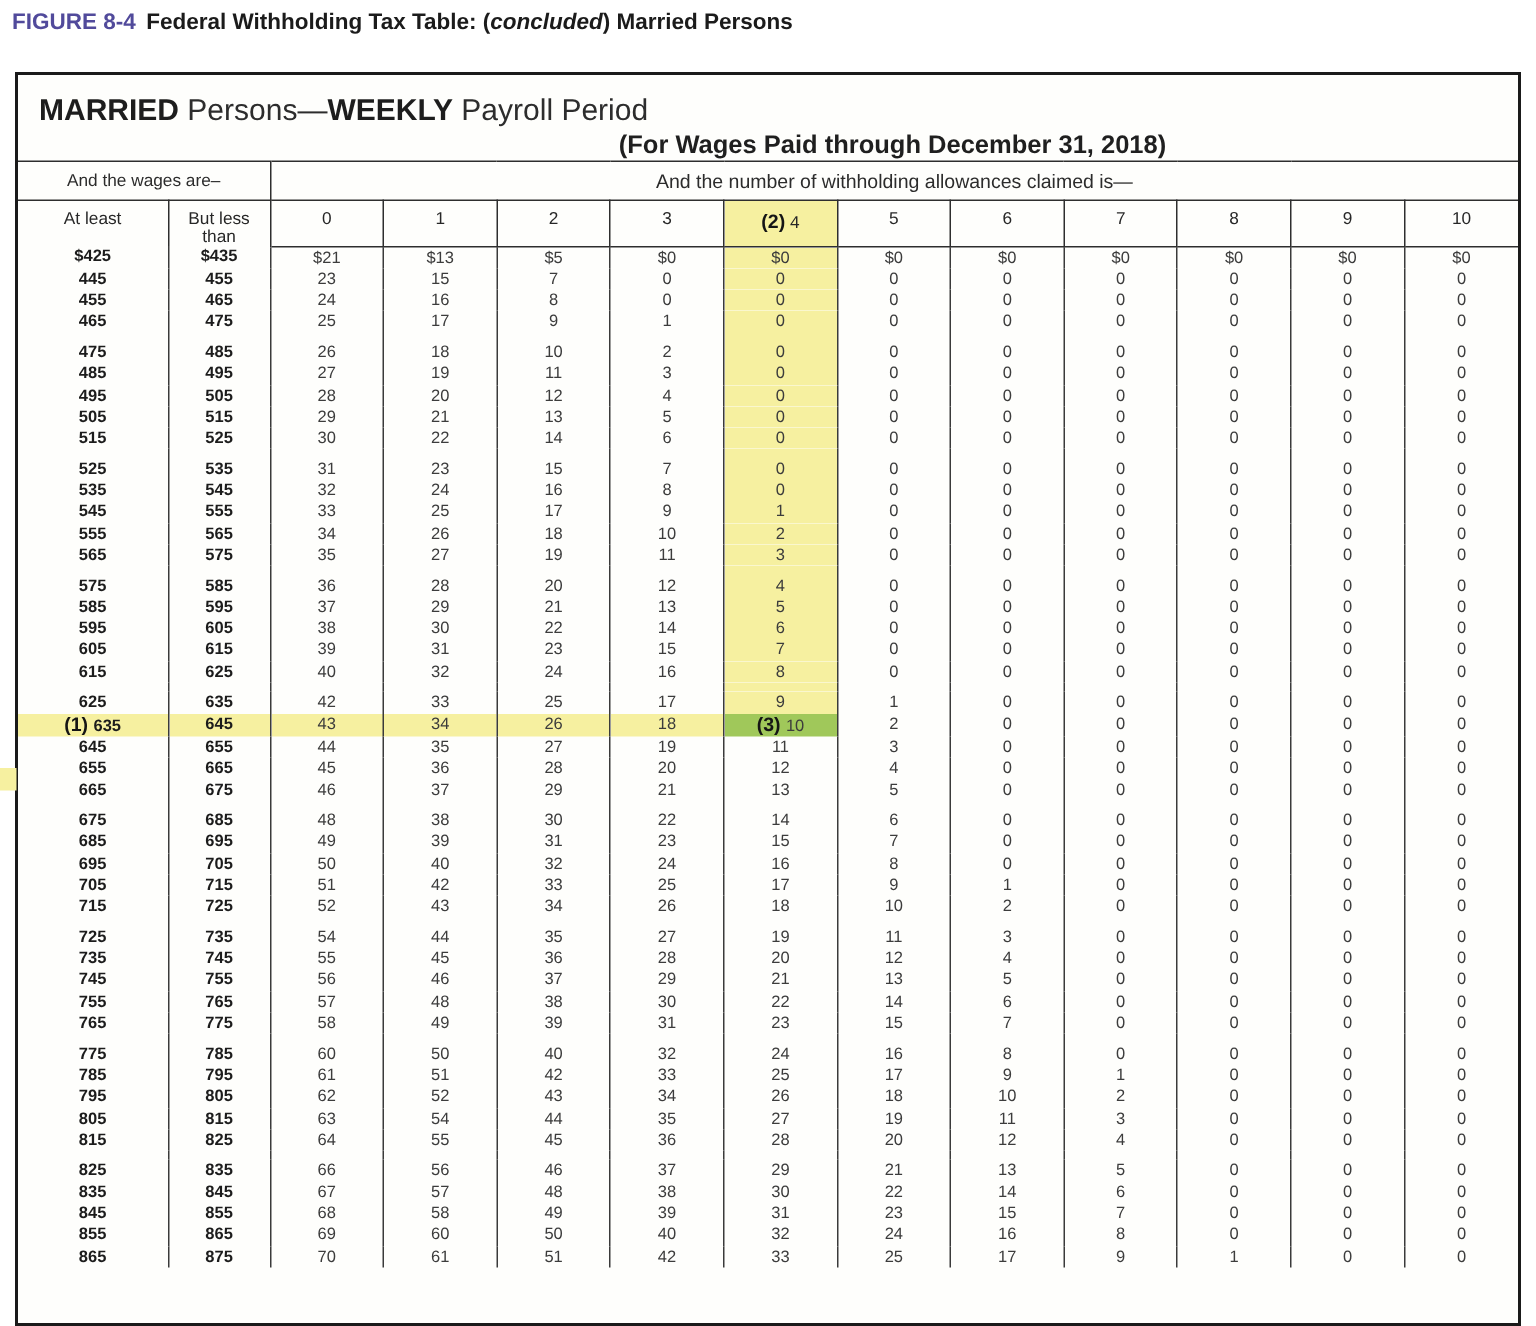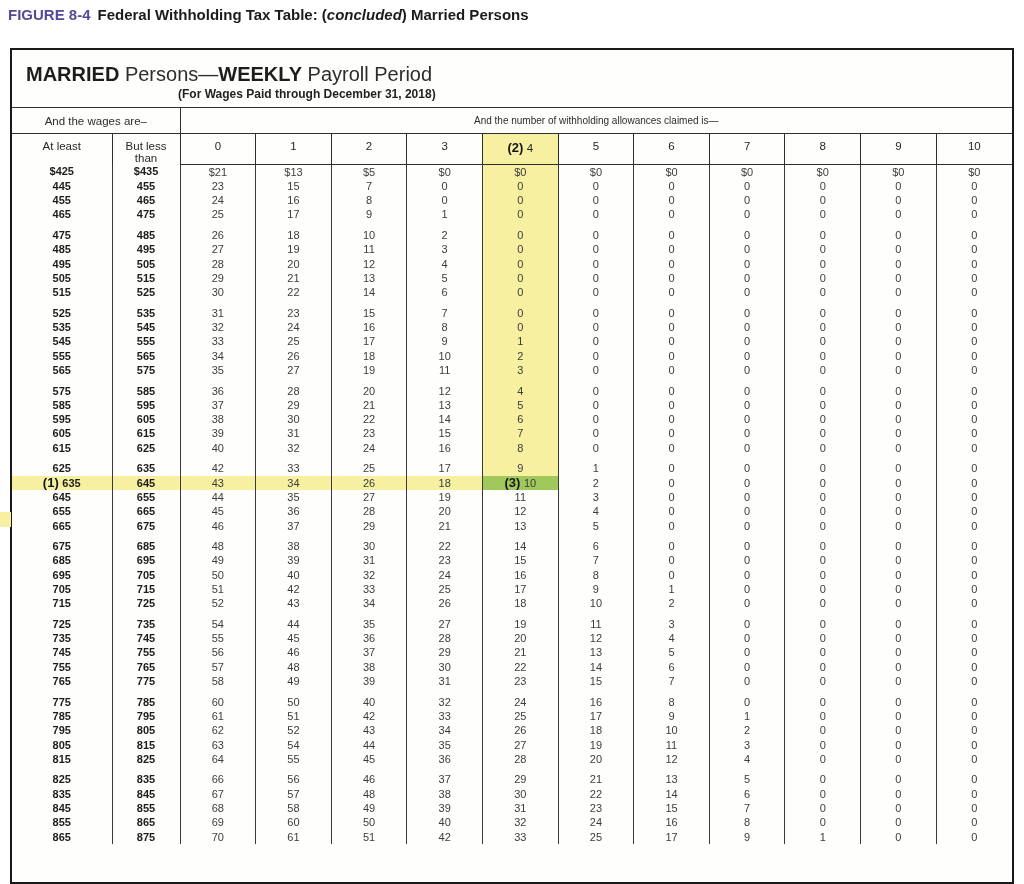--- a/index.html
+++ b/index.html
@@ -23,32 +23,32 @@
   .fig-label{color:var(--purple);margin-right:7px;}
   .fig-italic{font-style:italic;}
   .table-box{
     position:absolute;left:10px;top:48px;width:1004px;height:836px;
     border:2px solid #1a1a1a;background:#fefefc;overflow:hidden;
   }
   .tbl-heading{padding:12px 0 0 14px;height:57px;}
   .heading-line{font-size:20px;color:#2d2d2d;line-height:24px;}
   .heading-line .hb{font-weight:bold;color:#1d1d1d;}
   .subheading{
-    padding-left:152px;margin-top:1px;
-    font-size:12px;font-weight:bold;color:#1f1f1f;
+    text-align:center;padding-left:152px;margin-top:1px;
+    font-size:17px;font-weight:bold;color:#1f1f1f;
   }
   table.tax{
     border-collapse:collapse;table-layout:fixed;width:1000px;
     border-top:1.5px solid var(--line);
   }
   table.tax td{padding:0;text-align:center;overflow:hidden;}
   
   tr.hdr-span{height:26px;}
   td.wages-hdr{border-right:1.2px solid var(--line);border-bottom:1.2px solid var(--line);font-size:11.5px;color:#2c2c2c;}
-  td.allow-hdr{border-bottom:1.2px solid var(--line);font-size:10px;color:#2c2c2c;}
+  td.allow-hdr{border-bottom:1.2px solid var(--line);font-size:13px;color:#2c2c2c;}
   tr.hdr-cols{height:30px;margin-left:44px;}
   tr.hdr-cols td{vertical-align:top;padding-top:6px;font-size:11.5px;color:#272727;
     border-right:1px solid var(--line);}
   tr.hdr-cols td:last-child{border-right:none;}
   td.h-atleast{border-right:1px solid var(--line);}
   td.h-butless{line-height:12px;}
   td.allow-col{border-bottom:1px solid var(--line);}
   td.hdr-col4{background:var(--yellow);}
   tr.hdr-amount{height:22px;}
   tr.hdr-amount td{border-bottom:2.5px solid #141414;}

